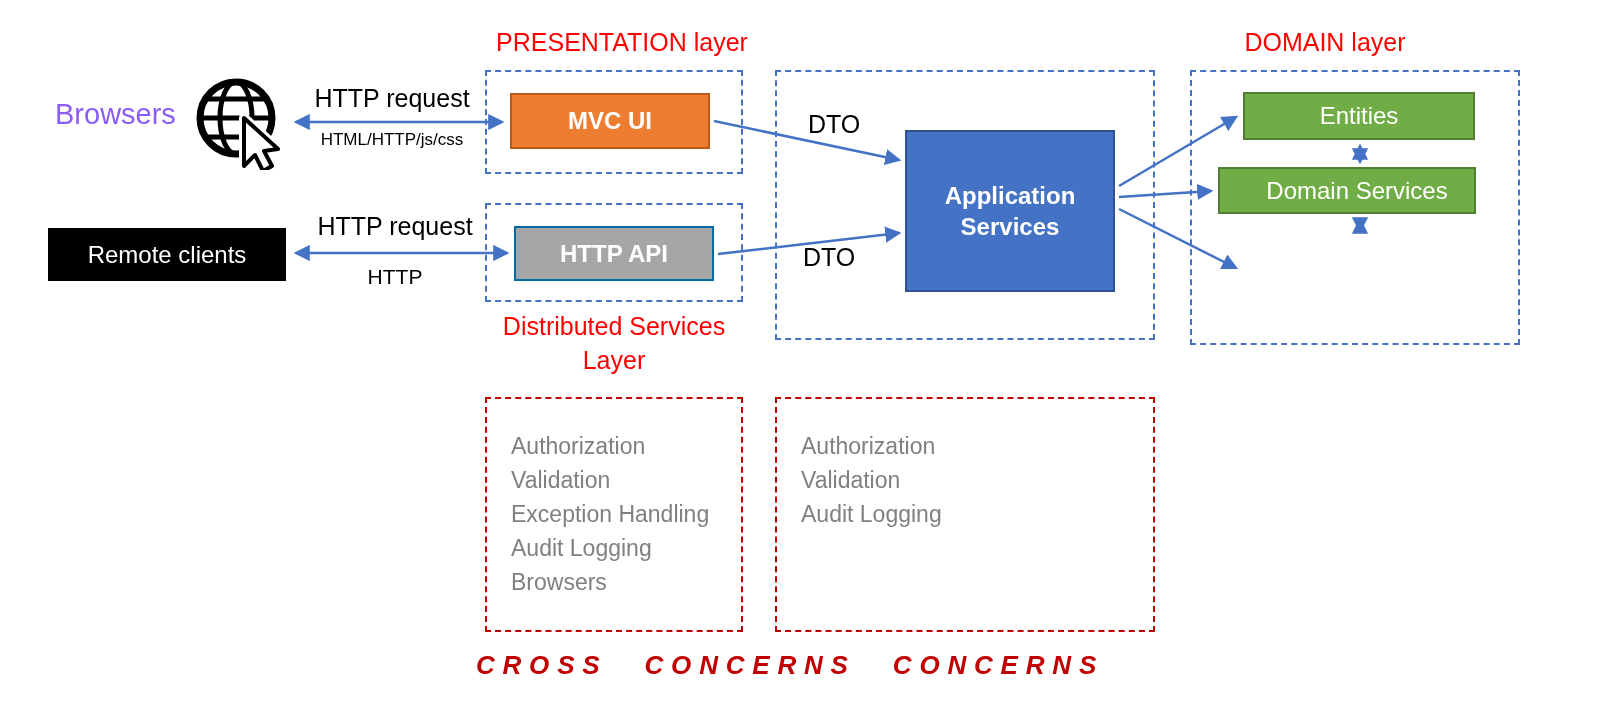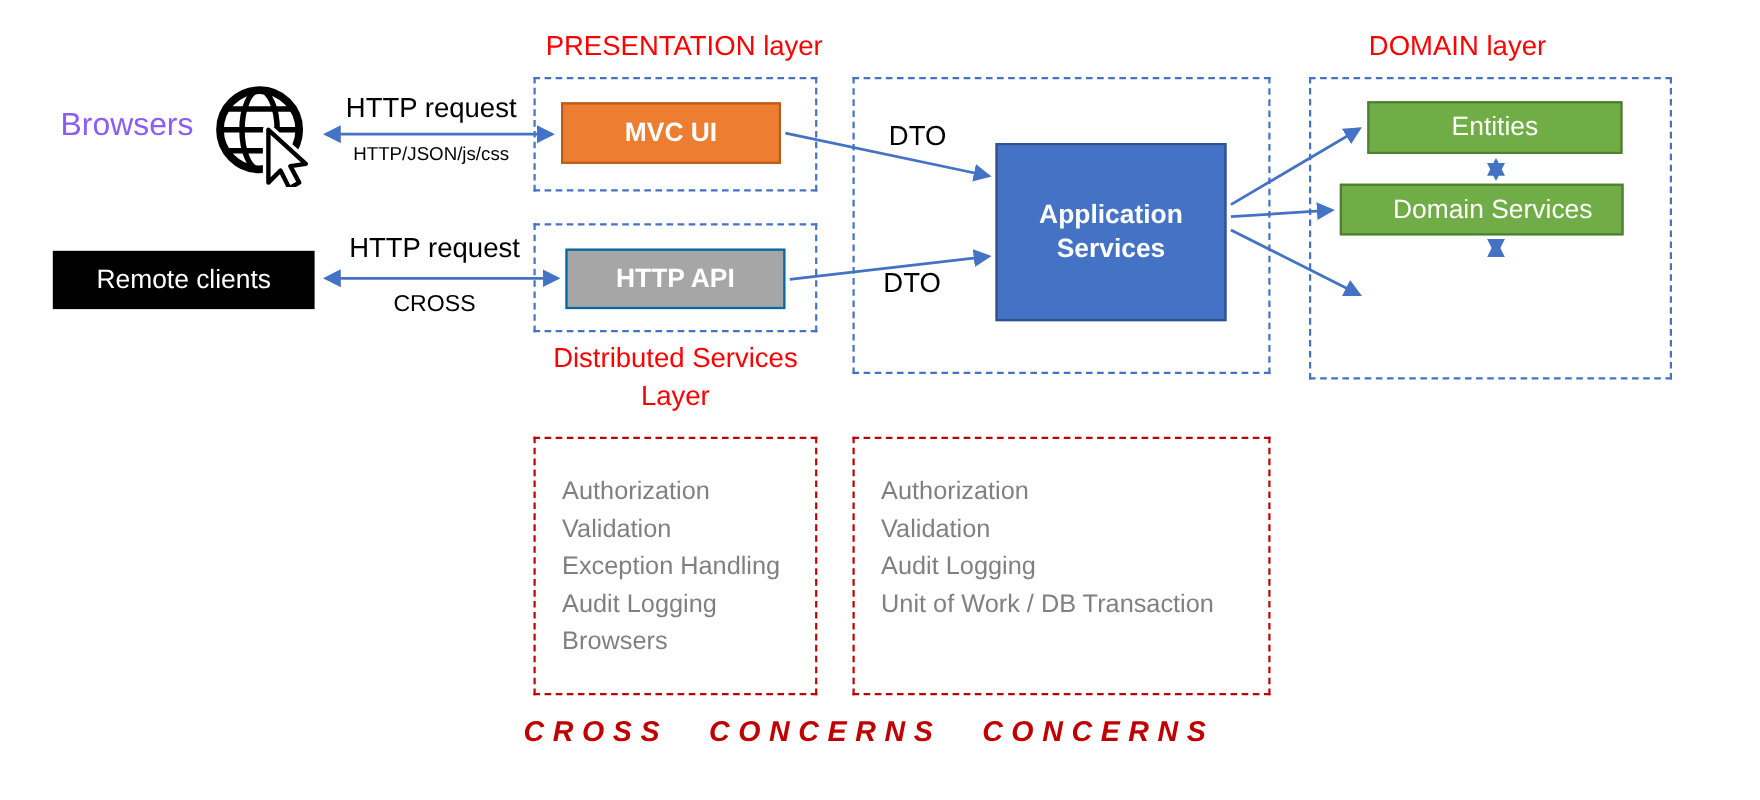--- a/index.html
+++ b/index.html
@@ -132,26 +132,26 @@
       <ellipse cx="50" cy="48" rx="16" ry="36" fill="none" stroke="#000" stroke-width="5"></ellipse>
       <line x1="15" y1="48" x2="85" y2="48" stroke="#000" stroke-width="5"></line>
       <line x1="21" y1="29" x2="79" y2="29" stroke="#000" stroke-width="5"></line>
       <line x1="21" y1="67" x2="79" y2="67" stroke="#000" stroke-width="5"></line>
       <path d="M58,48 L58,96 L69,85 L77,101 L86,96 L78,81 L92,79 Z" fill="#ffffff" stroke="#ffffff" stroke-width="10" stroke-linejoin="round"></path>
       <path d="M58,48 L58,96 L69,85 L77,101 L86,96 L78,81 L92,79 Z" fill="#ffffff" stroke="#000000" stroke-width="4" stroke-linejoin="round"></path>
     </svg>
   </div>
 
   <div class="abs black-label" style="left:302px; top:84px; width:180px; text-align:center;">HTTP request</div>
-  <div class="abs small-label" style="left:302px; top:130px; width:180px; text-align:center;">HTTP/JSON/js/css</div>
+  <div class="abs small-label" style="left:302px; top:130px; width:180px; text-align:center;">HTML/HTTP/js/css</div>
 
   <div class="abs remote-box" style="left:48px; top:228px; width:238px; height:53px;">Remote clients</div>
 
   <div class="abs black-label" style="left:305px; top:212px; width:180px; text-align:center;">HTTP request</div>
-  <div class="abs mid-label" style="left:305px; top:265px; width:180px; text-align:center;">CROSS</div>
+  <div class="abs mid-label" style="left:305px; top:265px; width:180px; text-align:center;">HTTP</div>
 
   <div class="abs layer-title" style="left:493px; top:28px; width:258px;">PRESENTATION layer</div>
 
   <div class="abs dashed-blue" style="left:485px; top:70px; width:258px; height:104px;"></div>
   <div class="abs node bold orange" style="left:510px; top:93px; width:200px; height:56px;">MVC UI</div>
 
   <div class="abs dashed-blue" style="left:485px; top:203px; width:258px; height:99px;"></div>
   <div class="abs node bold grayfill" style="left:514px; top:226px; width:200px; height:55px;">HTTP API</div>
 
   <div class="abs red-multiline" style="left:485px; top:310px; width:258px;">Distributed Services Layer</div>
@@ -176,18 +176,17 @@
     <div class="cc-item">Validation</div>
     <div class="cc-item">Exception Handling</div>
     <div class="cc-item">Audit Logging</div>
     <div class="cc-item">Browsers</div>
   </div>
 
   <div class="abs dashed-red cc-box" style="left:775px; top:397px; width:380px; height:235px;">
     <div class="cc-item">Authorization</div>
     <div class="cc-item">Validation</div>
     <div class="cc-item">Audit Logging</div>
-    <div class="cc-item">Unit of Work / DB Transaction</div>
   </div>
 
   <div class="abs cc-title" style="left:455px; top:650px; width:670px;">CROSS CONCERNS CONCERNS</div>
 
 </div>
 
 </body></html>

